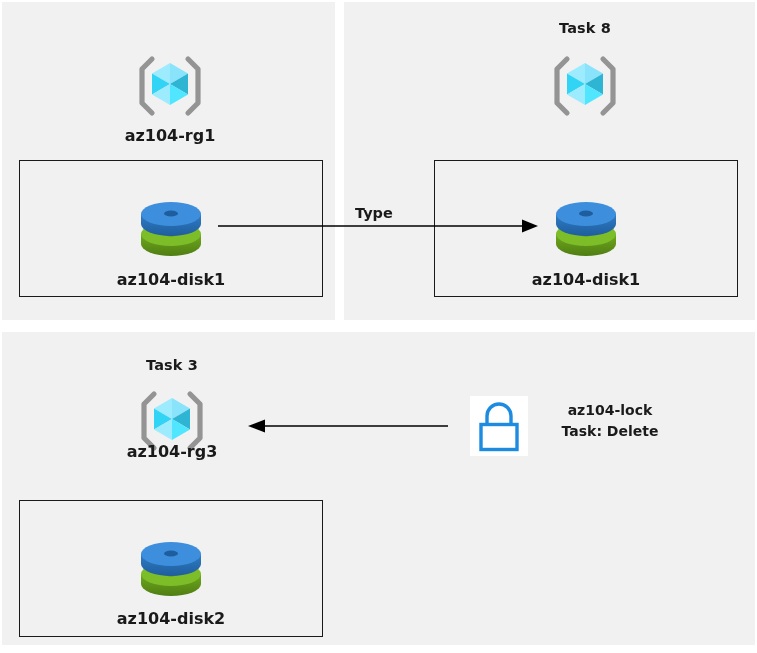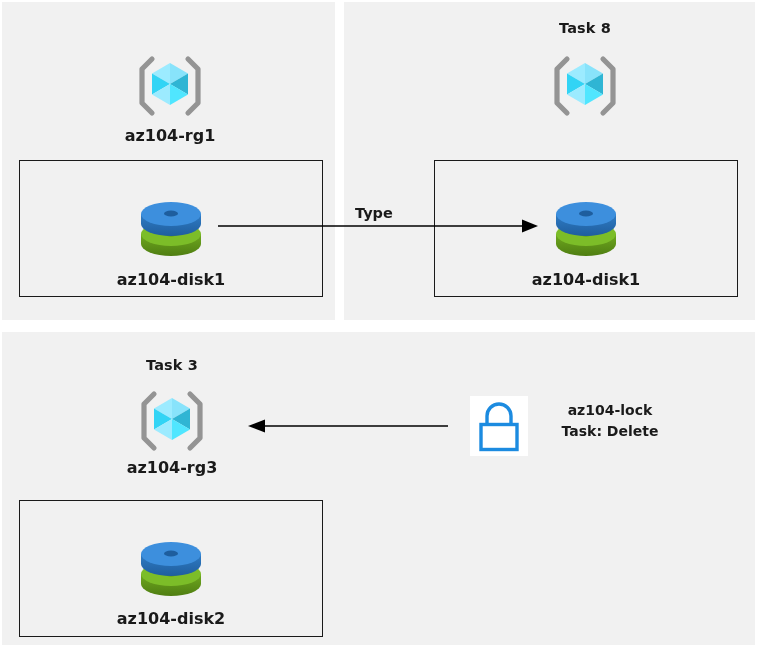--- a/index.html
+++ b/index.html
@@ -227,21 +227,21 @@
       <path d="M50 4 L60 14 L60 48 L50 58" fill="none" stroke="#949494" stroke-width="5.2" stroke-linecap="round" stroke-linejoin="round"></path>
       <polygon points="32,8 14,18.5 32,29" fill="#9CEBFF"></polygon>
       <polygon points="32,8 50,18.5 32,29" fill="#88E3FB"></polygon>
       <polygon points="14,18.5 14,39.5 32,29" fill="#32D4F5"></polygon>
       <polygon points="50,18.5 50,39.5 32,29" fill="#2FB5D4"></polygon>
       <polygon points="14,39.5 32,50 32,29" fill="#9CEBFF"></polygon>
       <polygon points="50,39.5 32,50 32,29" fill="#50E6FF"></polygon>
     </svg>
   </div>
 
-  <div class="res-label" style="left:92px; top:458px; width:160px;">az104-rg3</div>
+  <div class="res-label" style="left:92px; top:442px; width:160px;">az104-rg3</div>
 
   <div class="disk-box" style="left:19px; top:500px; width:304px; height:137px;"></div>
 
   <div class="disk-icon" style="left:136px; top:537px;">
     <svg viewBox="0 0 70 64" xmlns="http://www.w3.org/2000/svg">
       <defs>
         <linearGradient id="blueSide3" x1="0" y1="0" x2="0" y2="1">
           <stop offset="0%" stop-color="#2F7BC4"></stop>
             <stop offset="100%" stop-color="#1F5E9E"></stop>
         </linearGradient>

